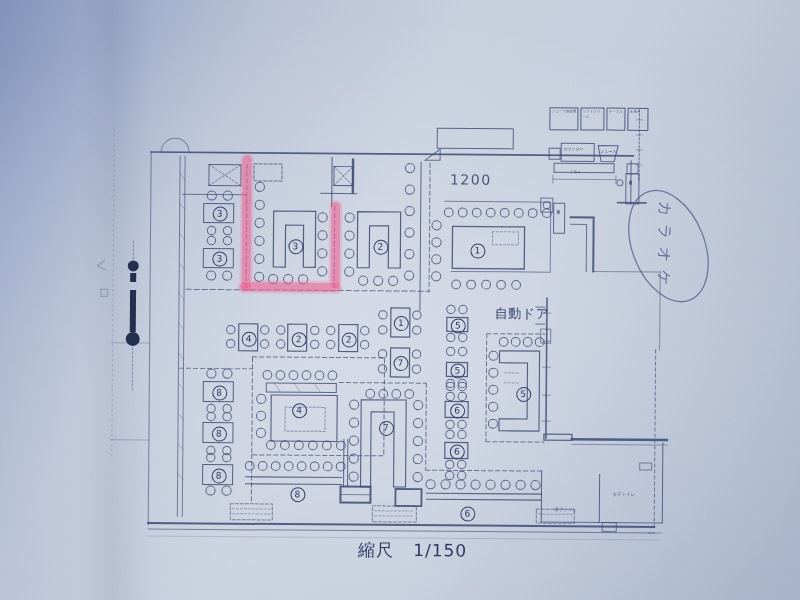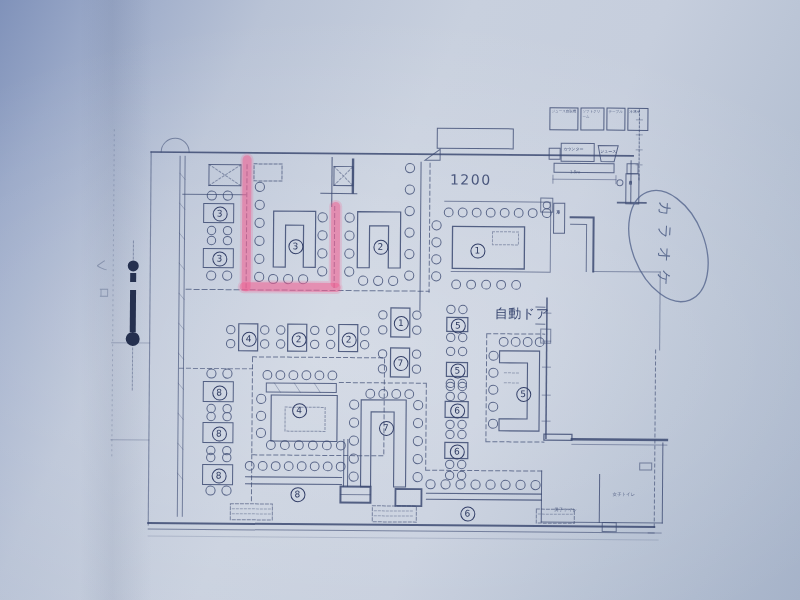--- a/index.html
+++ b/index.html
@@ -340,20 +340,21 @@
     <g stroke="rgba(241,100,148,.22)" stroke-width="13" stroke-linecap="round" fill="none">
       <path d="M246,161 V288 M244,288 H336 M335,207 V284"></path>
     </g>
     <g stroke="rgba(240,95,145,.5)" stroke-width="9" stroke-linecap="round" fill="none">
       <path d="M246,161 V288"></path>
       <path d="M244,288 H336"></path>
       <path d="M335,207 V284"></path>
     </g>
   </svg>
 
+  <div class="ov scale-label">縮尺   1/150</div>
   <div class="ov dim-1200">1200</div>
   <div class="ov autodoor">自動ドア</div>
   <div class="ov dim-small">1.5m</div>
   <div id="legend-row">
         <div class="legend-box" style="width: 29px;">ジュース自販機</div>
         <div class="legend-box" style="width: 24px;">ソフトクリーム</div>
         <div class="legend-box" style="width: 19px;">テーブル</div>
         <div class="legend-box" style="width: 21px;">冷凍庫</div>
       </div>
   <div class="ov vbox1">カウンター</div>

